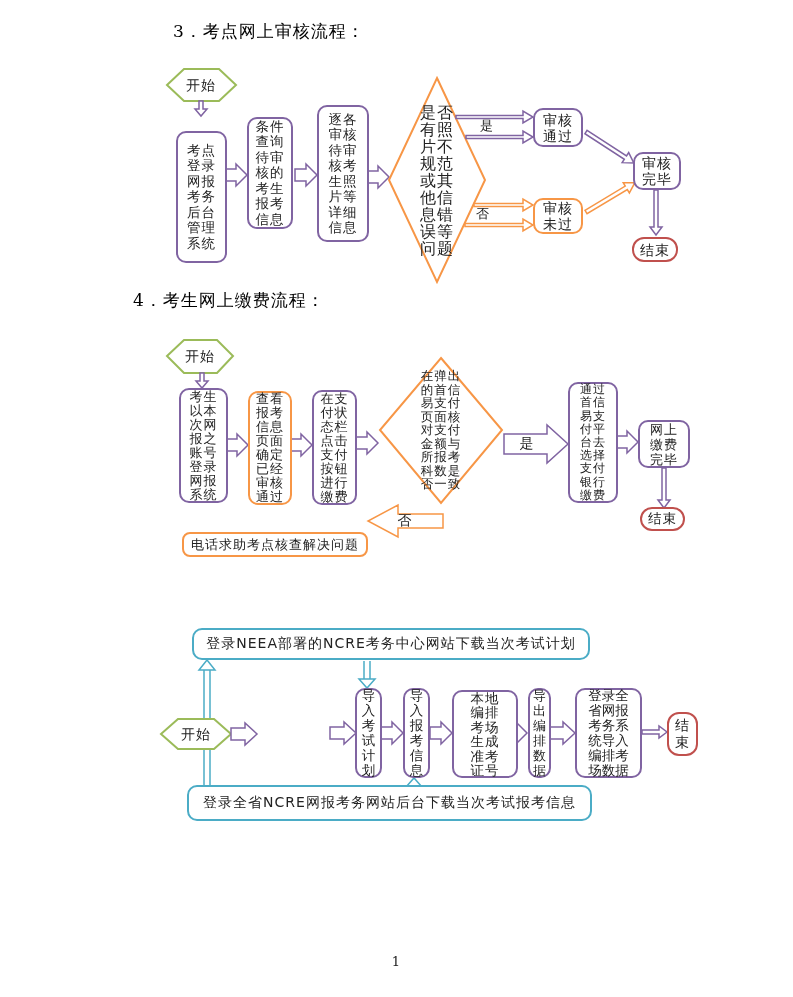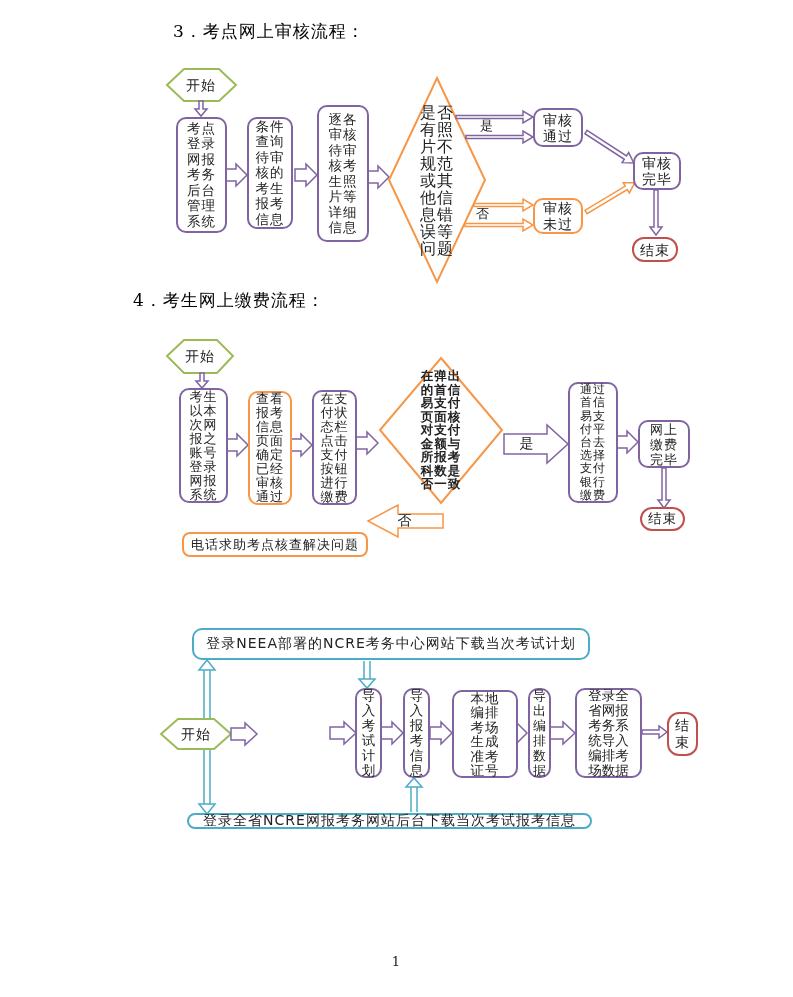--- a/index.html
+++ b/index.html
@@ -52,21 +52,21 @@
       <path class="pa" transform="translate(466,137)" d="M0,-1.5 L57,-1.5 L57,-6 L67,0 L57,6 L57,1.5 L0,1.5 Z"></path>
       <path class="oa" transform="translate(474,205)" d="M0,-1.5 L49,-1.5 L49,-6 L59,0 L49,6 L49,1.5 L0,1.5 Z"></path>
       <path class="oa" transform="translate(465,225)" d="M0,-1.5 L58,-1.5 L58,-6 L68,0 L58,6 L58,1.5 L0,1.5 Z"></path>
       <use href="#thin57" transform="translate(586,132) rotate(33)" class="pa"></use>
       <use href="#thin57" transform="translate(586,212) rotate(-31)" class="oa"></use>
       <use href="#thin45" transform="translate(656,190) rotate(90)" class="pa"></use>
     </svg>
 
     <div class="heading" style="left:133px;top:20px;margin-left:40px;">3．考点网上审核流程：</div>
     <div class="bare f14" style="left:168px;top:75px;width:66px;height:20px;">开始</div>
-    <div class="node p c3box" style="left:176px;top:117px;width:51px;height:116px;text-align:right;">考点
+    <div class="node p c3box" style="left:176px;top:131px;width:51px;height:132px;text-align:right;">考点
 登录
 网报
 考务
 后台
 管理
 系统</div>
     <div class="node p c3box" style="left:247px;top:117px;width:46px;height:112px;">条件
 查询
 待审
 核的
@@ -134,21 +134,21 @@
 审核
 通过</div>
     <div class="node p c4box" style="left:312px;top:390px;width:45px;height:115px;">在支
 付状
 态栏
 点击
 支付
 按钮
 进行
 缴费</div>
-    <div class="bare" style="left:401px;top:369px;width:80px;height:122px;font-size:12.5px;line-height:13.5px;font-weight:bold;">在弹出
+    <div class="bare" style="left:401px;top:369px;width:80px;height:122px;font-size:12.5px;line-height:13.5px;">在弹出
 的首信
 易支付
 页面核
 对支付
 金额与
 所报考
 科数是
 否一致</div>
     <div class="bare" style="left:518px;top:436px;width:18px;height:16px;font-size:14px;">是</div>
     <div class="bare" style="left:396px;top:513px;width:18px;height:16px;font-size:14px;">否</div>
@@ -184,21 +184,21 @@
       <use href="#fat26" transform="translate(231,734)" class="pa"></use>
       <use href="#fat26" transform="translate(330,733)" class="pa"></use>
       <use href="#fat22" transform="translate(381,733)" class="pa"></use>
       <use href="#fat22" transform="translate(430,733)" class="pa"></use>
       <use href="#fat22" transform="translate(505,733)" class="pa"></use>
       <use href="#fat26" transform="translate(549,733)" class="pa"></use>
       <use href="#thin25" transform="translate(642,732)" class="pa"></use>
     </svg>
 
     <div class="node t" style="left:192px;top:628px;width:398px;height:32px;font-size:14px;border-radius:10px;">登录NEEA部署的NCRE考务中心网站下载当次考试计划</div>
-    <div class="node t" style="left:187px;top:813px;width:405px;height:16px;font-size:14px;border-radius:10px;">登录全省NCRE网报考务网站后台下载当次考试报考信息</div>
+    <div class="node t" style="left:187px;top:785px;width:405px;height:36px;font-size:14px;border-radius:10px;">登录全省NCRE网报考务网站后台下载当次考试报考信息</div>
     <div class="bare f14" style="left:163px;top:724px;width:66px;height:20px;">开始</div>
     <div class="node p" style="left:355px;top:688px;width:27px;height:90px;font-size:13.5px;line-height:15px;letter-spacing:0;">导
 入
 考
 试
 计
 划</div>
     <div class="node p" style="left:403px;top:688px;width:27px;height:90px;font-size:13.5px;line-height:15px;letter-spacing:0;">导
 入
 报

